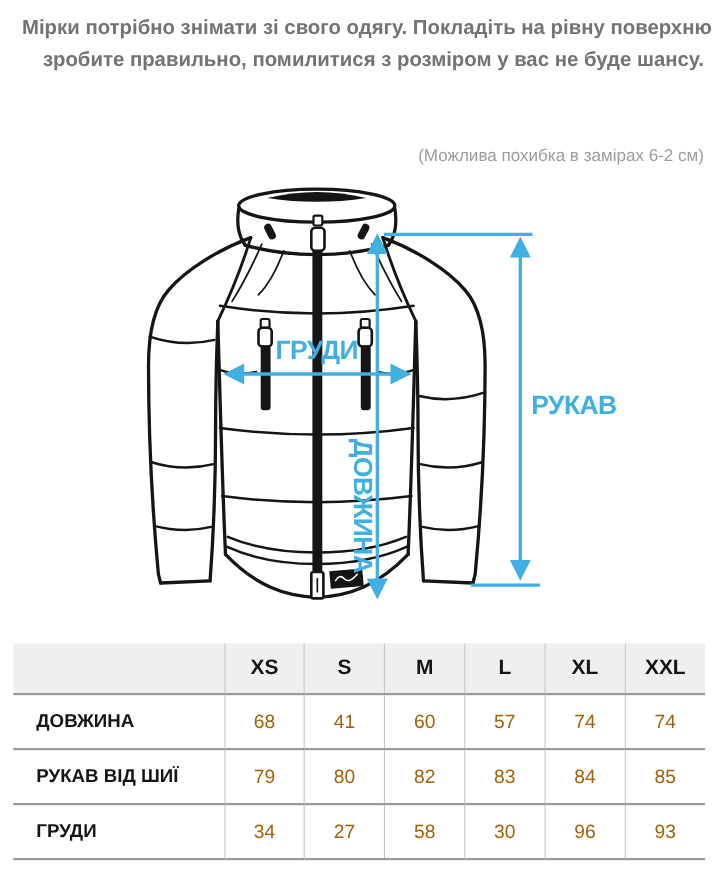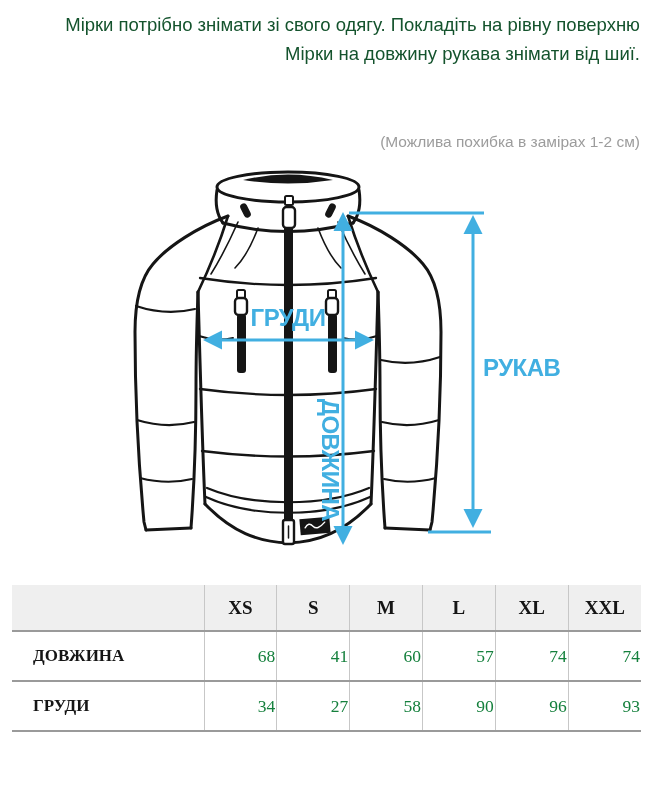--- a/index.html
+++ b/index.html
@@ -2,64 +2,64 @@
 <html><head>
 <meta charset="utf-8">
 <style>
   html,body { margin:0; padding:0; background:#ffffff; }
   .page {
     position:relative; width:653px; height:800px; background:#ffffff;
     font-family:"Liberation Sans", sans-serif; overflow:hidden;
   }
   .intro {
     position:absolute; top:11px; right:13px; left:20px;
-    text-align:right; color:#14532d;
-    font-size:18.5px; line-height:28.5px; font-weight:400;
+    text-align:right; color:#737373;
+    font-size:18.5px; line-height:28.5px; font-weight:700;
   }
   .intro-line { white-space:nowrap; }
   .note {
     position:absolute; top:132px; right:13px;
     text-align:right; color:#9c9c9c; font-size:15.5px; line-height:20px;
   }
   .diagram { position:absolute; left:0; top:170px; width:653px; height:400px; }
   .diagram text {
     font-family:"Liberation Sans", sans-serif; font-weight:bold;
     font-size:24px; letter-spacing:-0.5px; fill:#41afe1;
   }
   table.sizes {
     position:absolute; left:12px; top:585px; width:629px;
     border-collapse:collapse; table-layout:fixed;
-    font-family:Liberation Serif, serif;
+    font-family:Liberation Sans, sans-serif;
   }
   table.sizes col.label-col { width:192px; }
   table.sizes thead th {
     background:#efefef; height:43px;
     font-size:19px; font-weight:700; color:#151515;
     border-bottom:2px solid #9a9a9a; text-align:center;
   }
   table.sizes tbody td {
-    height:46px; font-size:17.5px; color:#15803d; text-align:right;
+    height:46px; font-size:17.5px; color:#a16207; text-align:center;
     border-bottom:2px solid #9a9a9a; font-weight:400;
   }
   table.sizes tbody td.row-label {
     text-align:left; padding-left:21px; font-weight:700; font-size:17px; color:#151515;
   }
   table.sizes th + th, table.sizes td + td { border-left:1.5px solid #c7c7c7; }
 </style>
 </head>
 <body>
 
 <div class="page">
 
   <div class="intro">
     <div class="intro-line">Мірки потрібно знімати зі свого одягу. Покладіть на рівну поверхню</div>
-    <div class="intro-line">Мірки на довжину рукава знімати від шиї.</div>
+    <div class="intro-line">зробите правильно, помилитися з розміром у вас не буде шансу.</div>
   </div>
 
-  <div class="note">(Можлива похибка в замірах 1-2 см)</div>
+  <div class="note">(Можлива похибка в замірах 6-2 см)</div>
 
   <svg class="diagram" viewBox="0 0 653 400" xmlns="http://www.w3.org/2000/svg">
 
     <g stroke="#151515" fill="none" stroke-width="3" stroke-linecap="round" stroke-linejoin="round">
 
       <path d="M 228 46 C 198 57 168 76 153 94 C 141 108 135 132 135 162 C 135 218 138 288 144 352 L 146 360"></path>
 
       <path d="M 146 360 L 191 358"></path>
 
       <path d="M 191 358 C 194 318 196 268 196 218 C 196 184 197 150 198 122"></path>
@@ -172,23 +172,32 @@
       <tr>
         <td class="row-label">ДОВЖИНА</td>
         <td>68</td>
         <td>41</td>
         <td>60</td>
         <td>57</td>
         <td>74</td>
         <td>74</td>
       </tr>
       <tr>
+        <td class="row-label">РУКАВ ВІД ШИЇ</td>
+        <td>79</td>
+        <td>80</td>
+        <td>82</td>
+        <td>83</td>
+        <td>84</td>
+        <td>85</td>
+      </tr>
+      <tr>
         <td class="row-label">ГРУДИ</td>
         <td>34</td>
         <td>27</td>
         <td>58</td>
-        <td>90</td>
+        <td>30</td>
         <td>96</td>
         <td>93</td>
       </tr>
     </tbody>
   </table>
 </div>
 
 </body></html>

